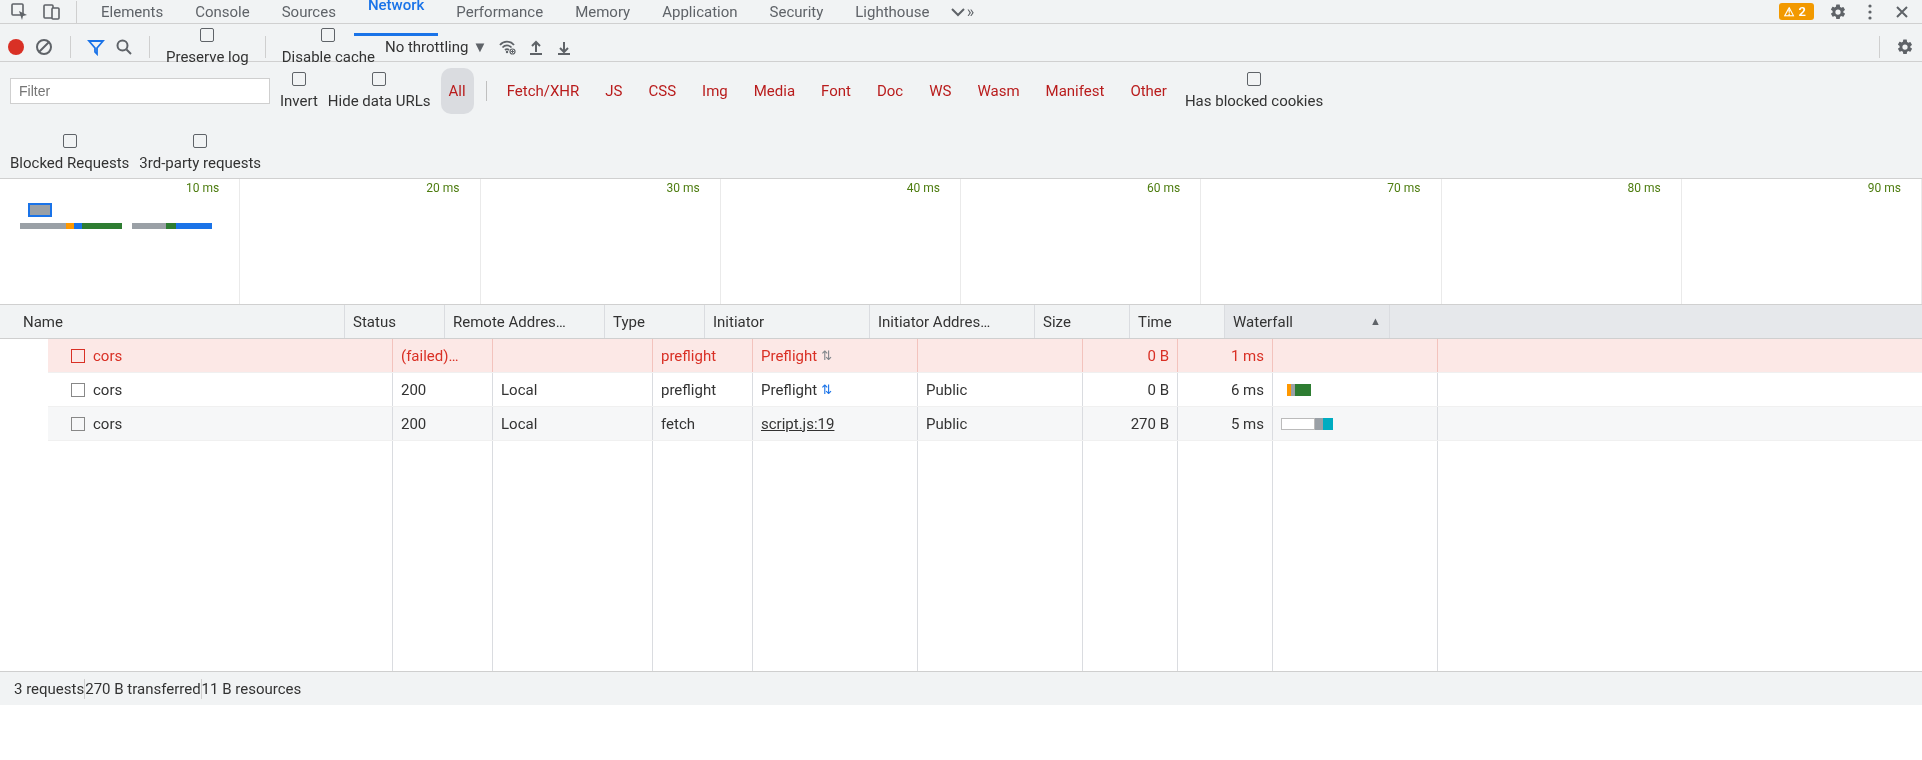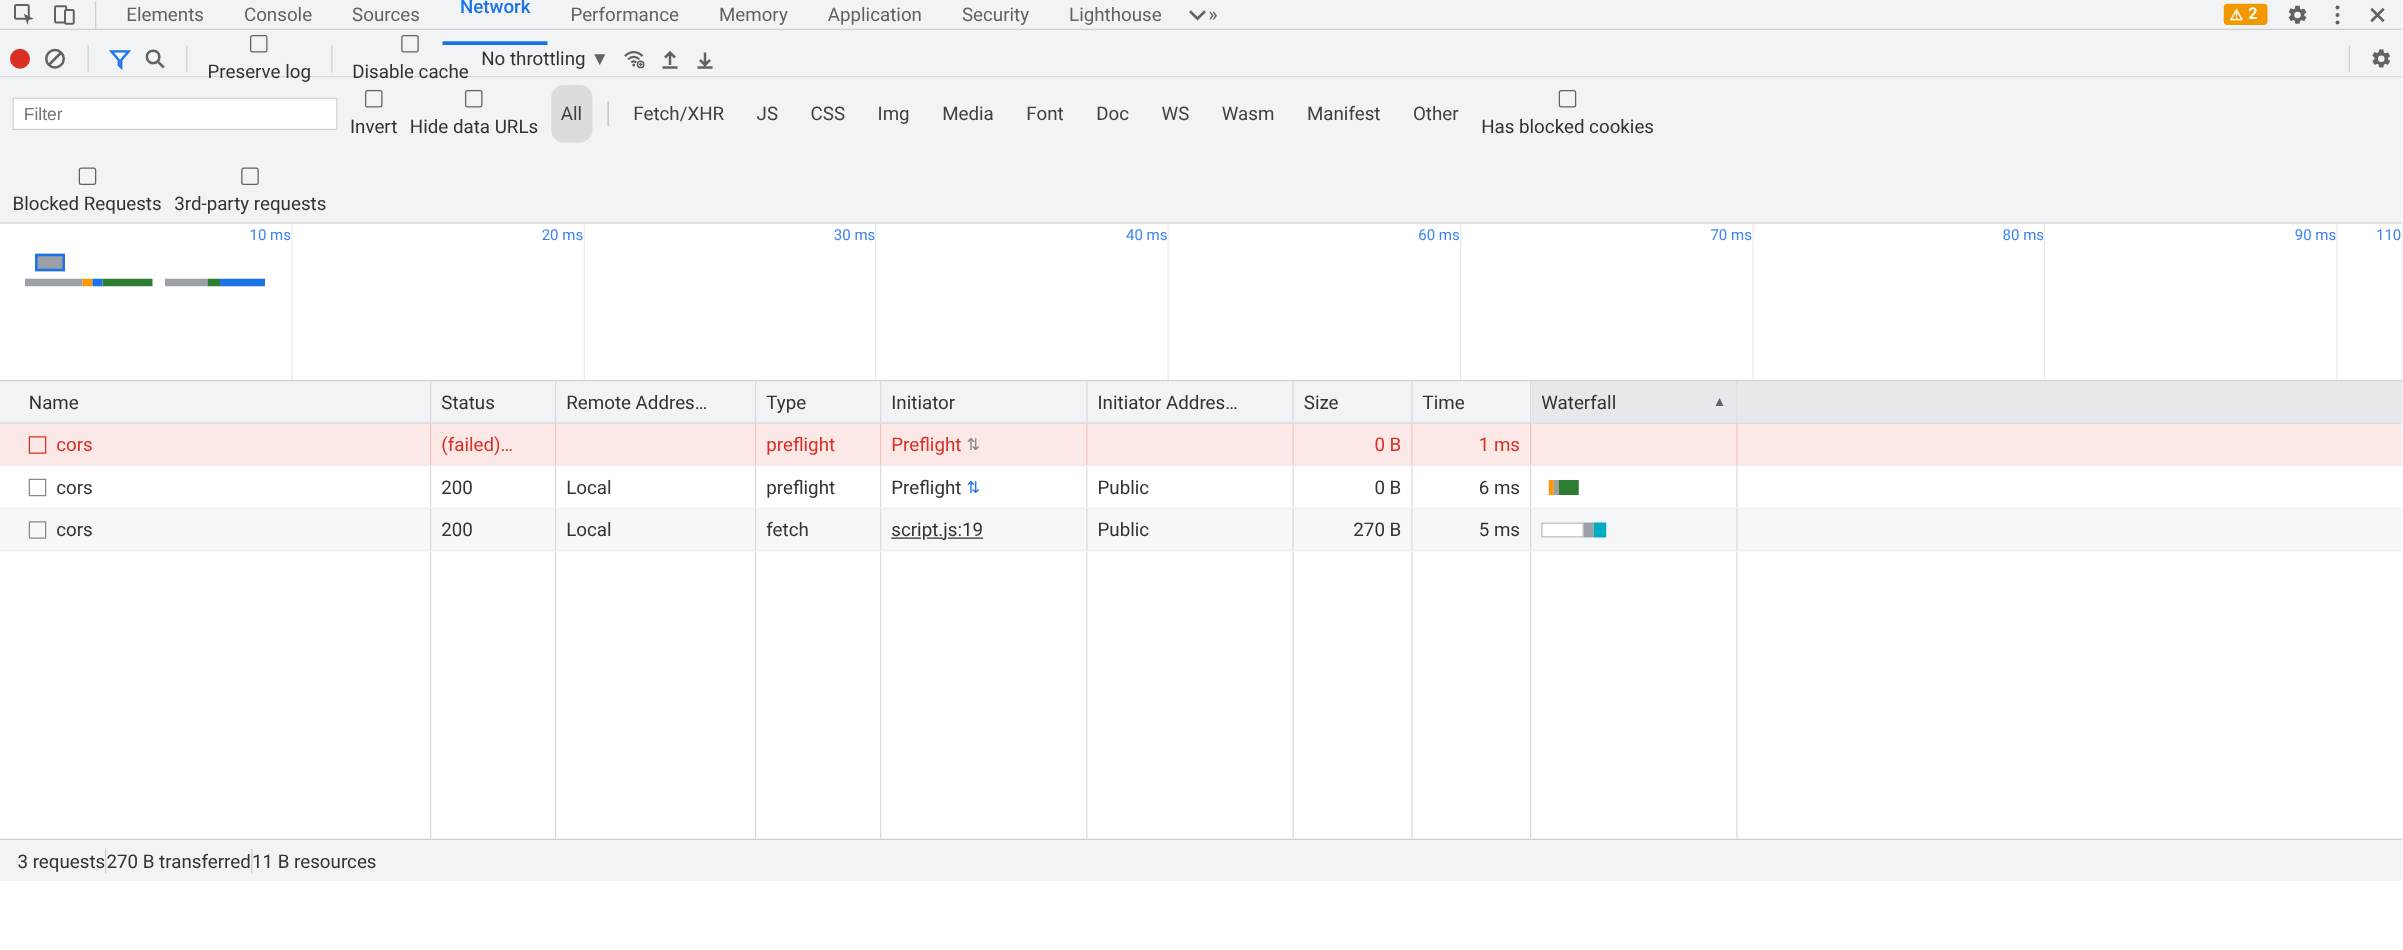--- a/index.html
+++ b/index.html
@@ -76,36 +76,36 @@
 
   
   .toolbar3 { min-height:64px; padding:6px 10px; }
   .filter-input {
     width:260px; height:26px;
     border:1px solid #cfcfcf; background:#fff;
     padding:2px 8px; font-size:14px; color:#a16207;
   }
   .type-chip {
     padding:14px 8px; border-radius:10px;
-    color:#404040;
+    color:#b91c1c;
   }
   .type-chip.active { background:#dadce0; }
   .type-divider { width:1px; height:20px; background:#bfbfbf; margin:0 2px; }
 
   
   .overview {
     position:relative; height:126px;
     border-bottom:1px solid #d0d0d0;
     background:#fff;
   }
   .ov-grid { position:absolute; inset:0; display:flex; }
   .ov-col { flex:1; border-right:1px solid #eaeaea; position:relative; }
   .ov-label {
-    position:absolute; top:2px; right:0;
-    font-size:12px; color:#3b82f6;
+    position:absolute; top:2px; right:20px;
+    font-size:12px; color:#4d7c0f;
   }
   .ov-hl {
     position:absolute; left:28px; top:24px; width:24px; height:14px;
     border:2px solid #1a73e8; background:#9aa0a6;
   }
   .ov-seg { position:absolute; height:6px; }
 
   
   .reqtable { display:flex; flex-direction:column; background:#fff; }
   .hdr, .row {
@@ -122,21 +122,21 @@
   }
   .hdr .cell, .row .cell {
     padding:0 8px;
     border-right:1px solid #dadce0;
     white-space:nowrap; overflow:hidden; text-overflow:ellipsis;
     height:100%; display:flex; align-items:center;
   }
   .hdr .cell:last-child, .row .cell:last-child { border-right:none; }
   .hdr .sort { margin-left:auto; color:#5f6368; font-size:11px; }
   .hdr .waterfall-h { background:#e6e8eb; }
-  .row { border-bottom:1px solid #f0f0f0; }
+  .row { border-bottom:1px solid #f0f0f0;margin-left:48px; }
   .row.failed { background:#fce8e6; color:#d93025; }
   .row.failed .cell { border-right-color:#f3c3bd; }
   .row.alt { background:#f6f7f8; }
   .filebox {
     width:14px; height:14px; border:1.5px solid #888; margin-right:8px;
   }
   .row.failed .filebox { border-color:#d93025; }
   .num-right { justify-content:flex-end; }
   .initiator-link { text-decoration: underline; color:#333; }
   .pf-icon { margin-left:4px; font-size:13px; }
@@ -342,23 +342,20 @@
       </div>
     <div class="ov-col">
         <span class="ov-label">70 ms</span>
       </div>
     <div class="ov-col">
         <span class="ov-label">80 ms</span>
       </div>
     <div class="ov-col">
         <span class="ov-label">90 ms</span>
       </div>
-    <div class="ov-col" style="flex:0 0 52px">
-        <span class="ov-label">110</span>
-      </div>
   </div>
   <div class="ov-hl"></div>
 
   <div class="ov-seg" style="left:20px; top:44px; width:46px; background:#9aa0a6"></div>
   <div class="ov-seg" style="left:66px; top:44px; width:8px;  background:#ff9800"></div>
   <div class="ov-seg" style="left:74px; top:44px; width:8px;  background:#1a73e8"></div>
   <div class="ov-seg" style="left:82px; top:44px; width:40px; background:#2e7d32"></div>
   <div class="ov-seg" style="left:132px; top:44px; width:34px; background:#9aa0a6"></div>
   <div class="ov-seg" style="left:166px; top:44px; width:10px; background:#2e7d32"></div>
   <div class="ov-seg" style="left:176px; top:44px; width:36px; background:#1a73e8"></div>

